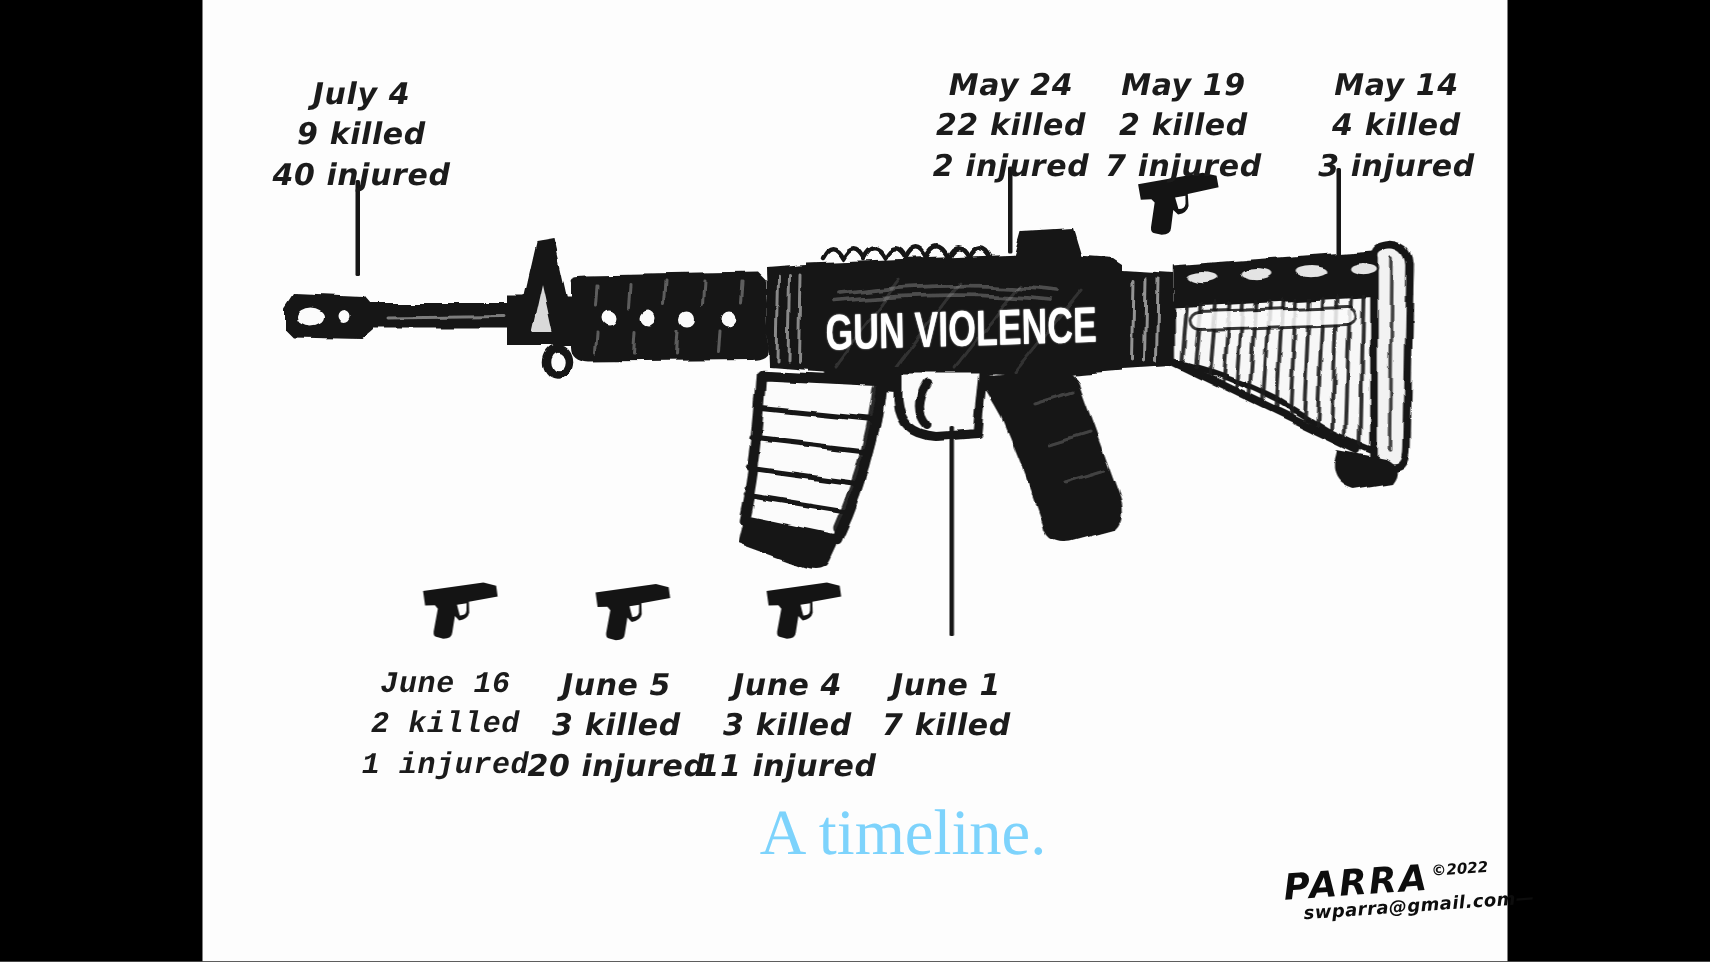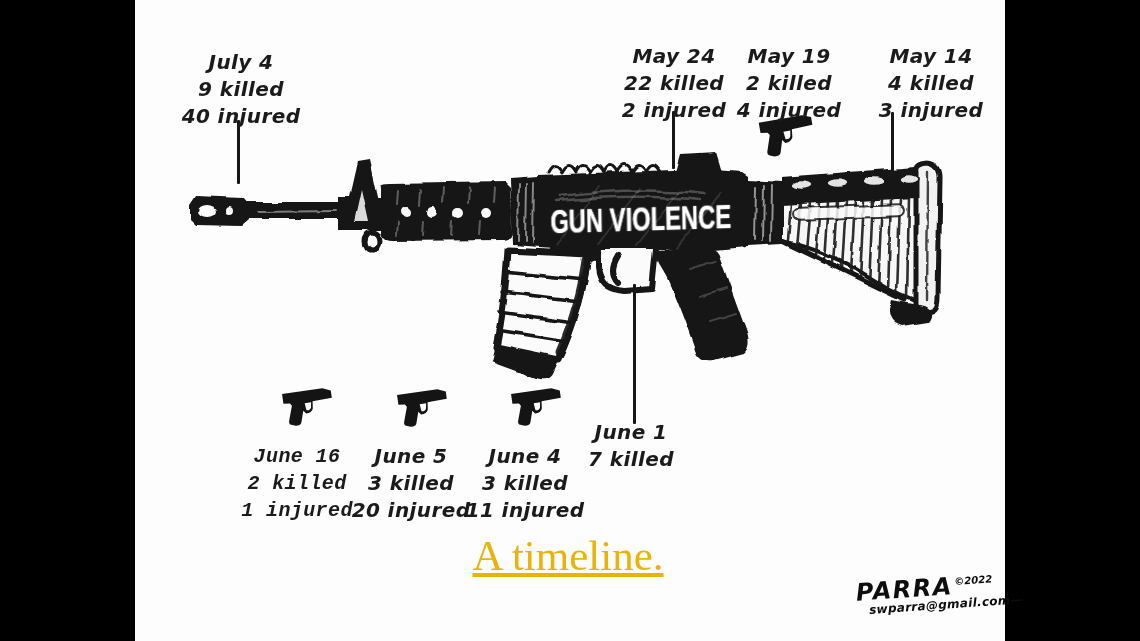--- a/index.html
+++ b/index.html
@@ -9,22 +9,22 @@
   .rifle-svg{position:absolute;left:0;top:0;width:1140px;height:641px;pointer-events:none;}
   .callout{position:absolute;text-align:center;color:#1b1b1b;
            font:italic 700 20px/27px "DejaVu Sans",sans-serif;letter-spacing:.4px;margin-top:15px;}
   .callout .row{white-space:nowrap;}
   .cline{position:absolute;width:3px;background:#171717;border-radius:1px;}
   .pistol{position:absolute;}
   .gv-label{position:absolute;left:540px;top:204px;width:172px;text-align:center;color:#ffffff;
             font:700 27px/33px "Liberation Sans",sans-serif;white-space:nowrap;
             transform:scale(.88,1.24) rotate(-1.2deg);transform-origin:50% 50%;
             text-shadow:0 0 1px #fff;}
-  .caption{position:absolute;left:418px;top:533px;width:300px;text-align:center;color:#eab308;
-           font:400 43px/46px "Liberation Serif",serif;text-decoration:underline;}
+  .caption{position:absolute;left:452px;top:533px;width:300px;text-align:center;color:#7dd3fc;
+           font:400 43px/46px "Liberation Serif",serif;}
   .signature{position:absolute;left:856px;top:571px;color:#0d0d0d;transform:rotate(-4deg);
              font-family:"DejaVu Sans",sans-serif;font-style:italic;font-weight:bold;}
   .sig-row1{font-size:24px;letter-spacing:1.5px;line-height:24px;}
   .sig-year{font-size:10px;vertical-align:super;letter-spacing:0;margin-left:2px;}
   .sig-row2{font-size:12px;line-height:13px;margin-left:12px;letter-spacing:.3px;}
 </style>
 </head>
 <body>
 
 <div class="stage">
@@ -181,21 +181,21 @@
     <div class="row">40 injured</div>
   </div>
   <div class="callout" style="left:599px;top:28px;width:150px;">
     <div class="row">May 24</div>
     <div class="row">22 killed</div>
     <div class="row">2 injured</div>
   </div>
   <div class="callout" style="left:714px;top:28px;width:150px;">
     <div class="row">May 19</div>
     <div class="row">2 killed</div>
-    <div class="row">4 injured</div>
+    <div class="row">7 injured</div>
   </div>
   <div class="callout" style="left:856px;top:28px;width:150px;">
     <div class="row">May 14</div>
     <div class="row">4 killed</div>
     <div class="row">3 injured</div>
   </div>
 
   <div class="callout" style="left:222px;top:428px;width:150px;font-family:Liberation Mono, monospace;">
     <div class="row">June 16</div>
     <div class="row">2 killed</div>
@@ -204,21 +204,21 @@
   <div class="callout" style="left:336px;top:428px;width:150px;">
     <div class="row">June 5</div>
     <div class="row">3 killed</div>
     <div class="row">20 injured</div>
   </div>
   <div class="callout" style="left:450px;top:428px;width:150px;">
     <div class="row">June 4</div>
     <div class="row">3 killed</div>
     <div class="row">11 injured</div>
   </div>
-  <div class="callout" style="left:556px;top:404px;width:150px;">
+  <div class="callout" style="left:556px;top:428px;width:150px;">
     <div class="row">June 1</div>
     <div class="row">7 killed</div>
     <div class="row"></div>
   </div>
 
   <div class="caption">A timeline.</div>
 
   <div class="signature">
     <div class="sig-row1">
       <span>PARRA</span><span class="sig-year">©2022</span>

